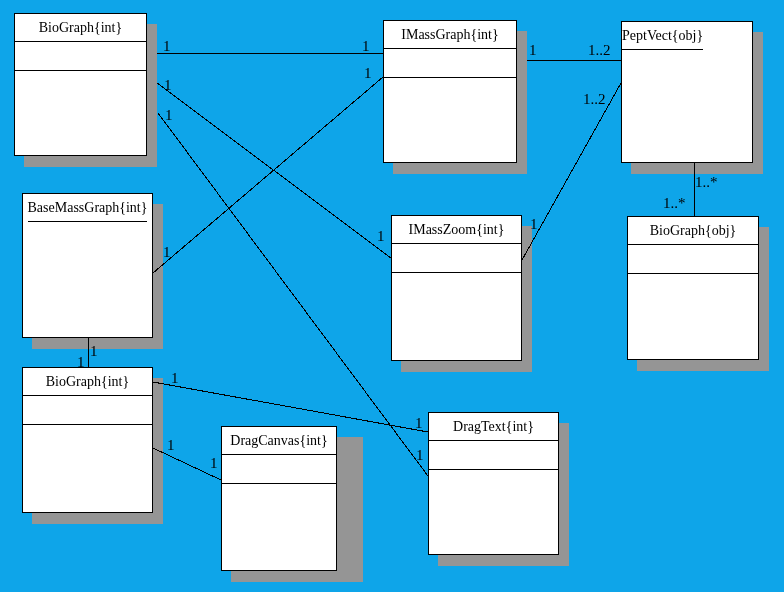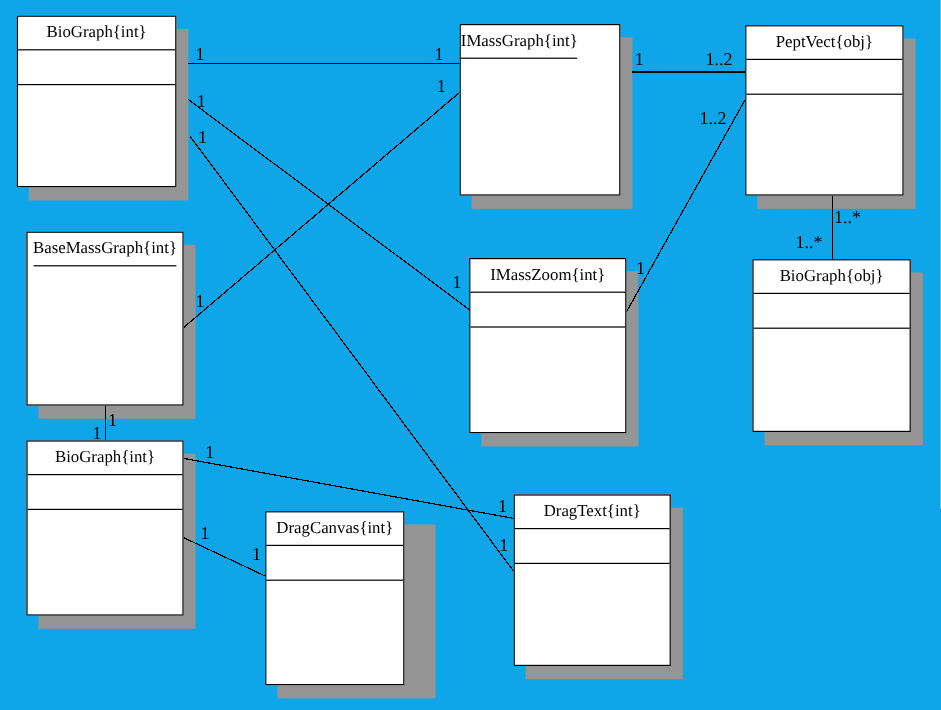--- a/index.html
+++ b/index.html
@@ -41,27 +41,27 @@
       <line x1="153" y1="382" x2="428" y2="432" stroke="#000000" stroke-width="1" shape-rendering="crispEdges"></line>
       <line x1="153" y1="448" x2="221" y2="480" stroke="#000000" stroke-width="1" shape-rendering="crispEdges"></line>
     </svg>
 <div class="class-shadow" style="left: 24px; top: 24px; width: 133px; height: 143px; background: rgb(149, 149, 149);"></div>
     <div class="class-box" style="left: 14px; top: 13px; width: 133px; height: 143px; display: flex; flex-direction: column;">
       <div class="sec-title">BioGraph{int}</div>
       <div class="sec-attrs"></div>
       <div class="sec-methods"></div>
     </div>
     <div class="class-shadow" style="left: 393px; top: 31px; width: 134px; height: 143px; background: rgb(149, 149, 149);"></div>
-    <div class="class-box" style="left: 383px; top: 20px; width: 134px; height: 143px; display: flex; flex-direction: row;">
+    <div class="class-box" style="left: 383px; top: 20px; width: 134px; height: 143px; display: flex; flex-direction: column;">
       <div class="sec-title">IMassGraph{int}</div>
       <div class="sec-attrs"></div>
       <div class="sec-methods"></div>
     </div>
     <div class="class-shadow" style="left: 631px; top: 32px; width: 132px; height: 142px; background: rgb(149, 149, 149);"></div>
-    <div class="class-box" style="left: 621px; top: 21px; width: 132px; height: 142px; display: flex; flex-direction: column;">
+    <div class="class-box" style="left: 621px; top: 21px; width: 132px; height: 142px; display: flex; flex-direction: row;">
       <div class="sec-title">PeptVect{obj}</div>
       <div class="sec-attrs"></div>
       <div class="sec-methods"></div>
     </div>
     <div class="class-shadow" style="left: 32px; top: 204px; width: 131px; height: 145px; background: rgb(149, 149, 149);"></div>
     <div class="class-box" style="left: 22px; top: 193px; width: 131px; height: 145px; display: flex; flex-direction: column; align-items: center;">
       <div class="sec-title">BaseMassGraph{int}</div>
       <div class="sec-attrs"></div>
       <div class="sec-methods"></div>
     </div>

